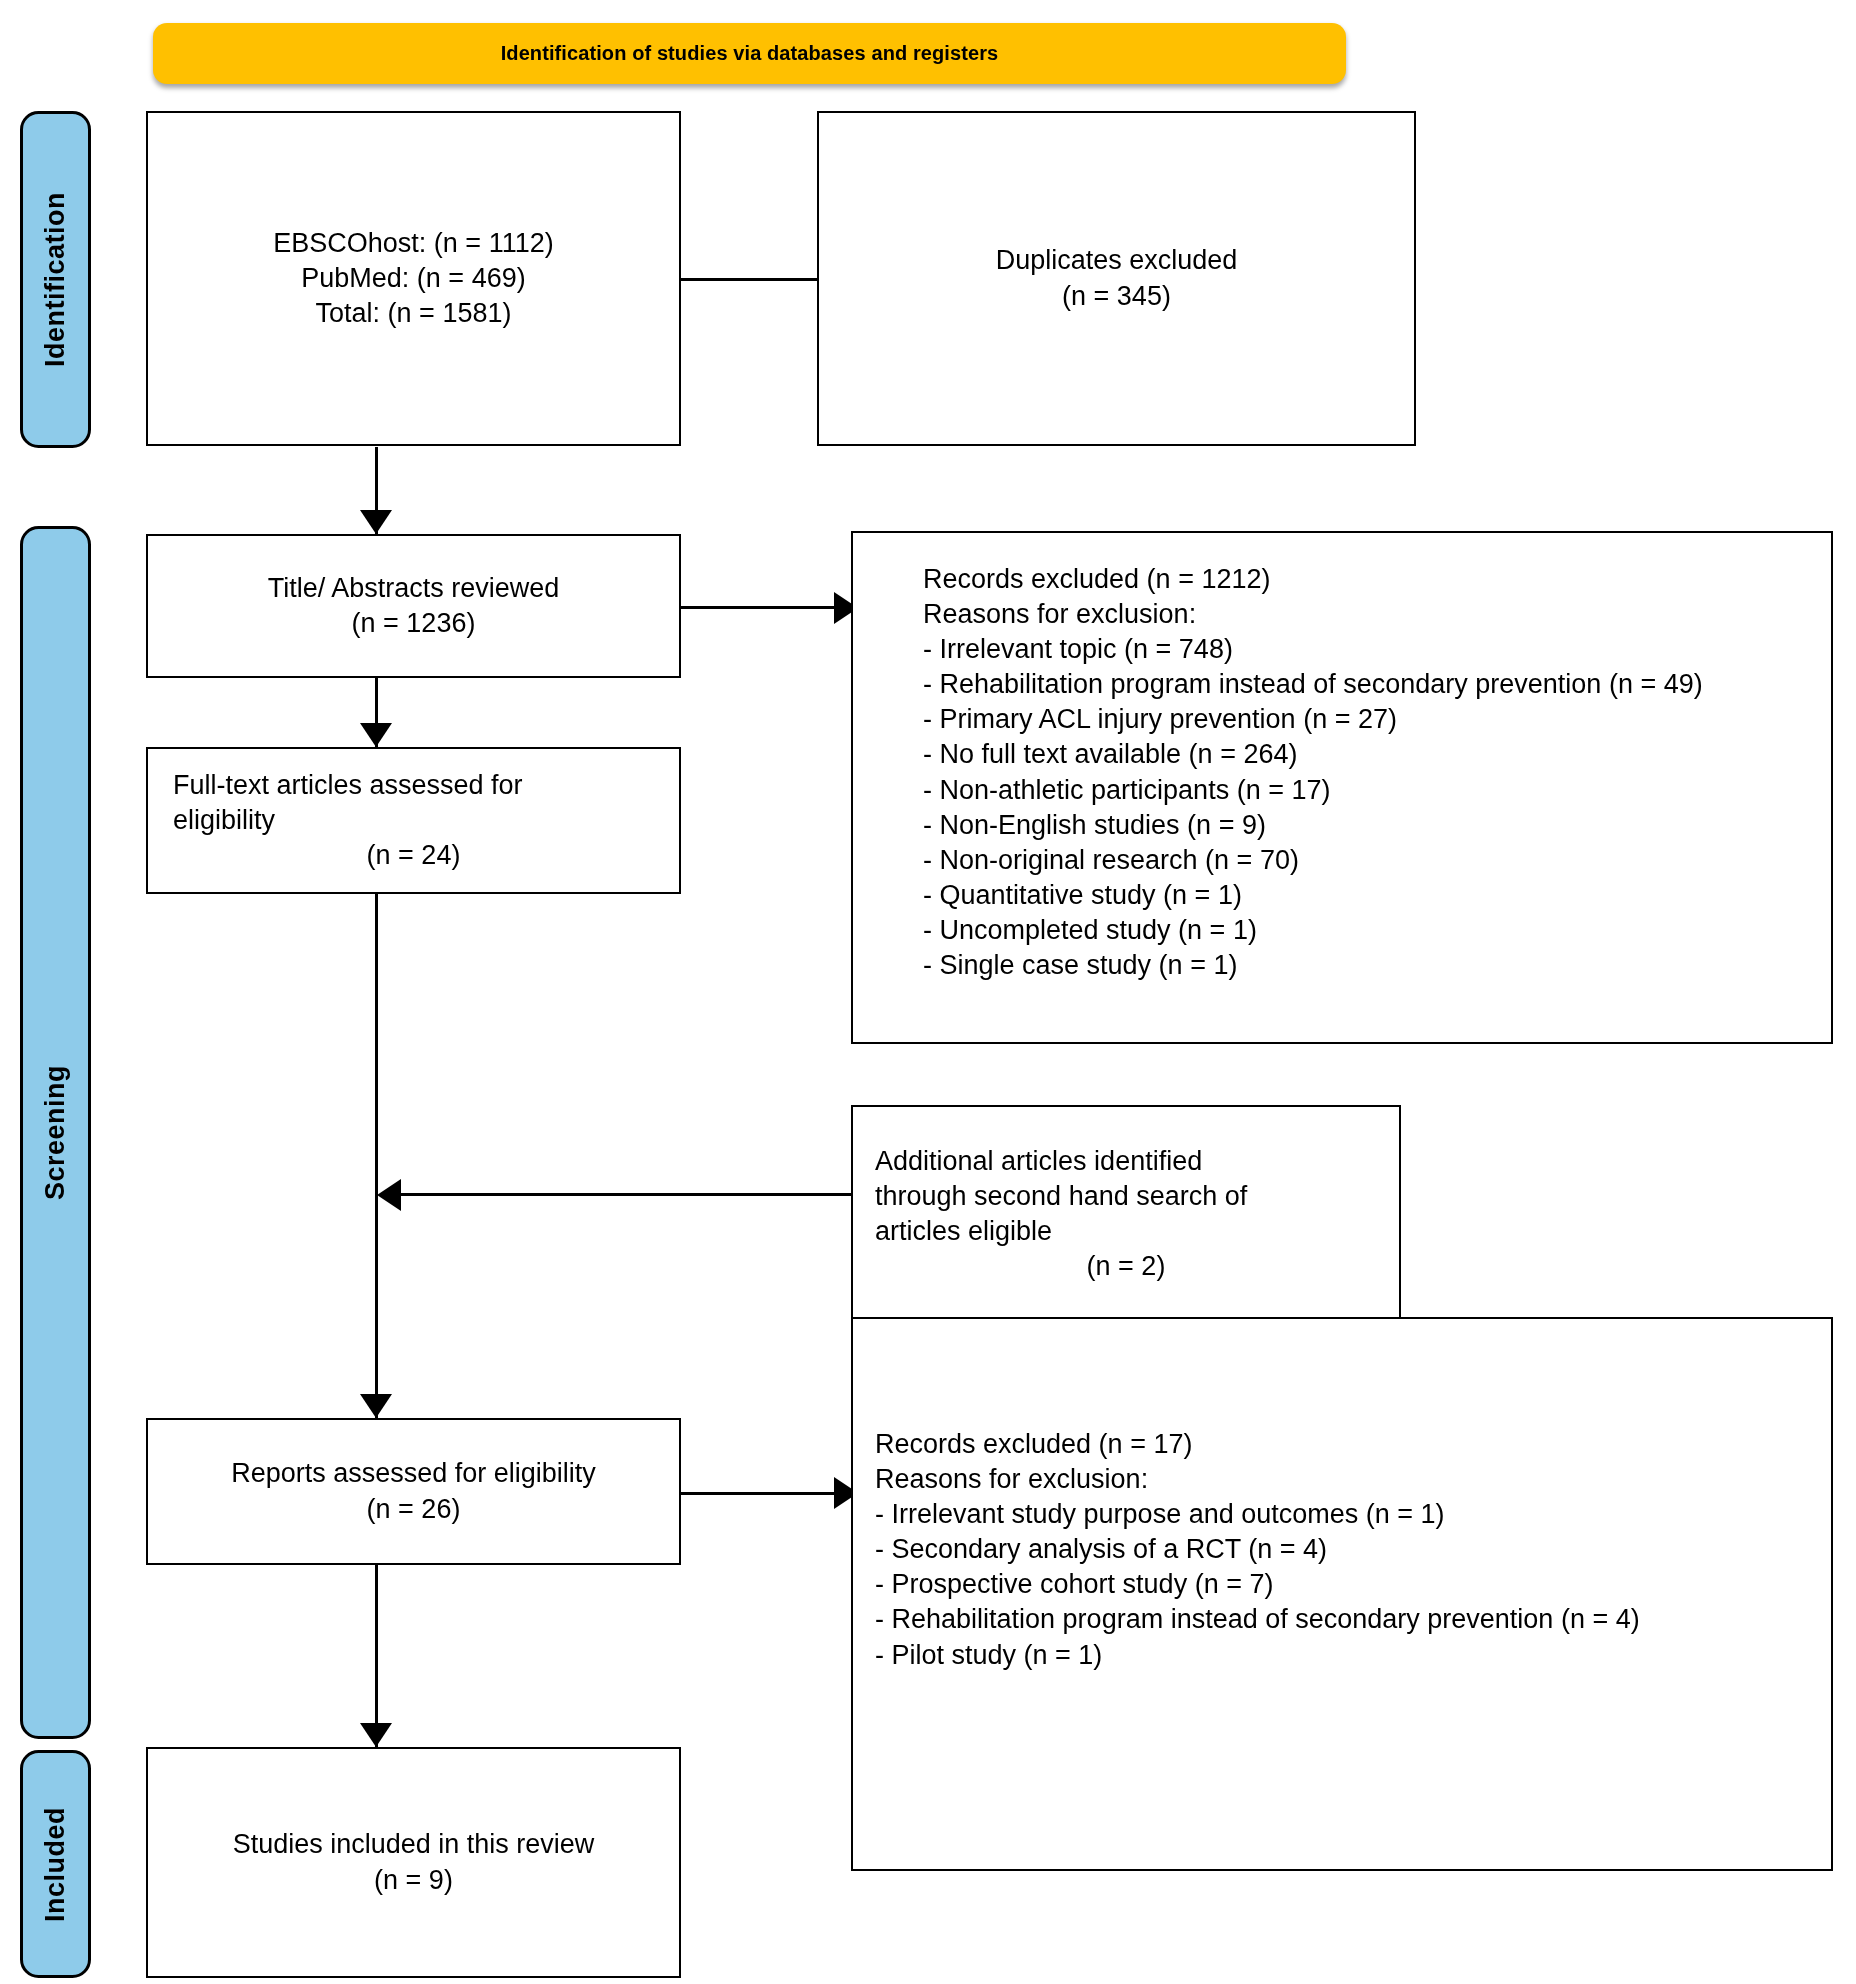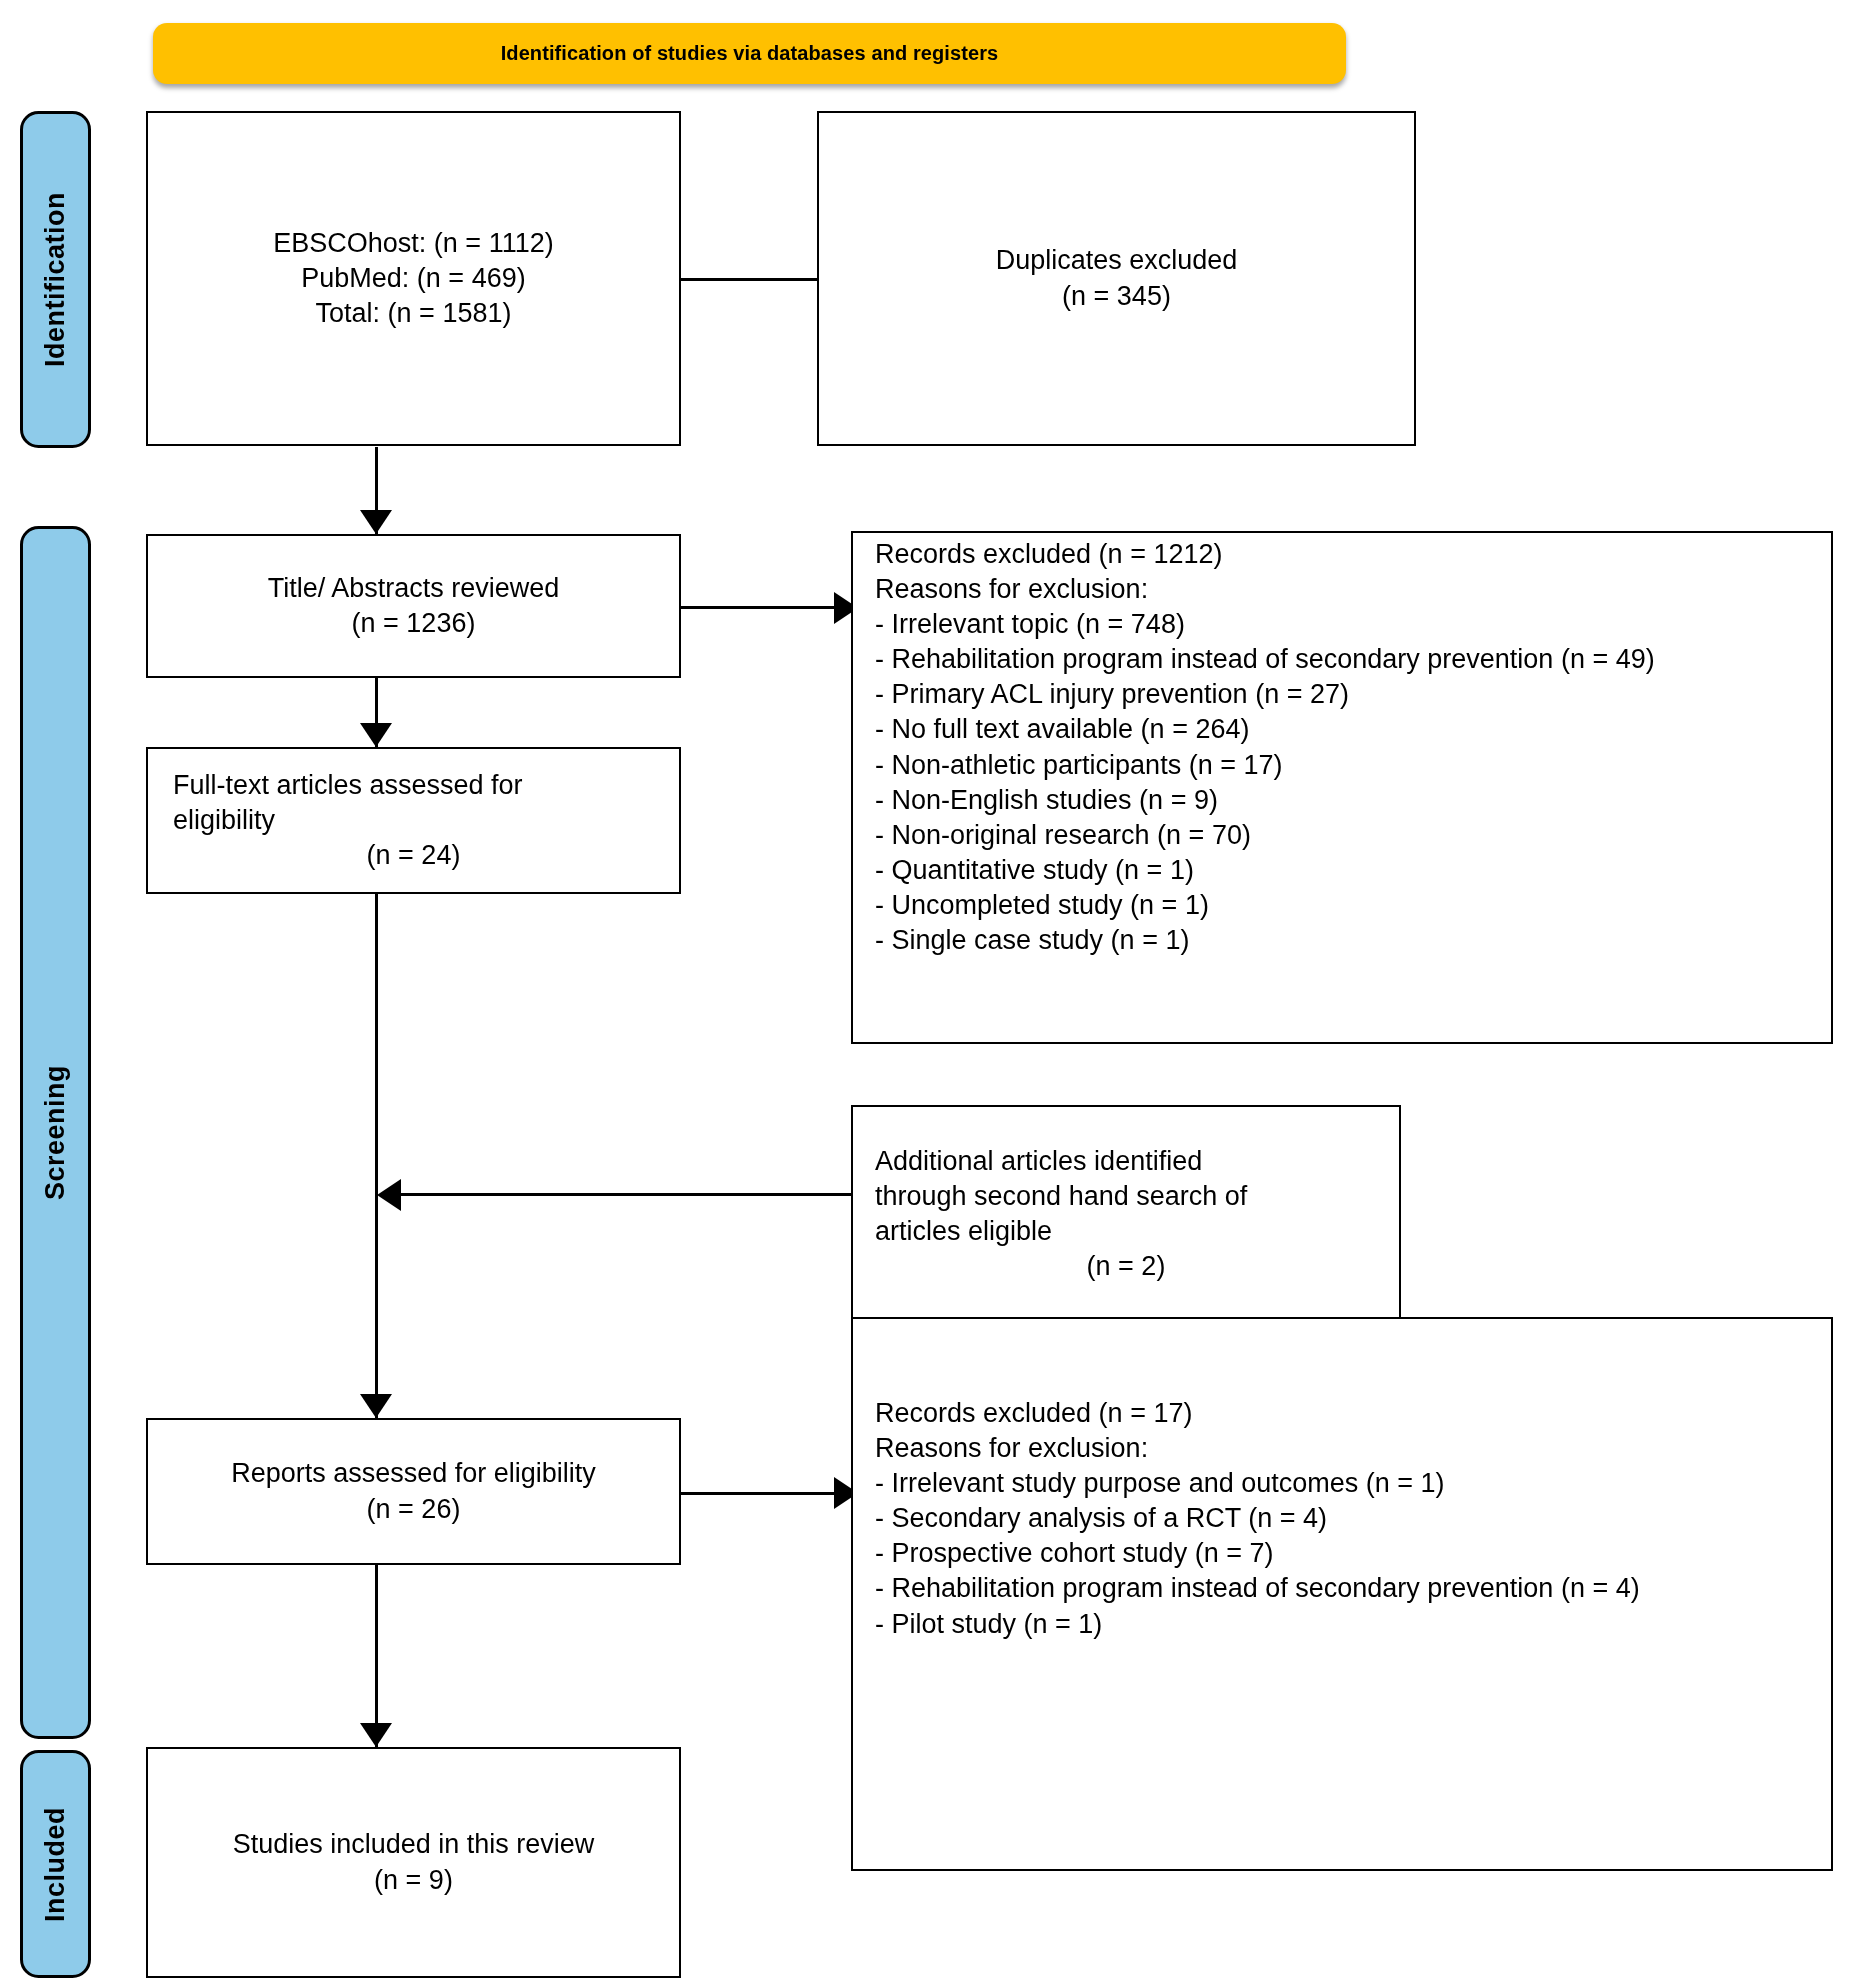--- a/index.html
+++ b/index.html
@@ -136,21 +136,21 @@
     <div class="inner pad">
       <div class="t center">Title/ Abstracts reviewed</div>
       <div class="t center">(n = 1236)</div>
     </div>
   </div>
 
   <div class="hline" style="left:681px;top:606px;width:175px;"></div>
   <div class="arrow-right" style="left:834px;top:592px;"></div>
 
   <div class="box" style="left:851px;top:531px;width:982px;height:513px;">
-    <div class="inner listpad" style="justify-content:flex-start;padding-top:4px;">
+    <div class="inner listpad" style="justify-content:flex-start;padding-top:29px;margin-left:48px;">
       <div class="t left">Records excluded (n = 1212)</div>
       <div class="t left">Reasons for exclusion:</div>
       <div>
         <div class="t left">- Irrelevant topic (n = 748)</div>
         <div class="t left">- Rehabilitation program instead of secondary prevention (n = 49)</div>
         <div class="t left">- Primary ACL injury prevention (n = 27)</div>
         <div class="t left">- No full text available (n = 264)</div>
         <div class="t left">- Non-athletic participants (n = 17)</div>
         <div class="t left">- Non-English studies (n = 9)</div>
         <div class="t left">- Non-original research (n = 70)</div>
@@ -191,21 +191,21 @@
     <div class="inner pad">
       <div class="t center">Reports assessed for eligibility</div>
       <div class="t center">(n = 26)</div>
     </div>
   </div>
 
   <div class="hline" style="left:681px;top:1492px;width:175px;"></div>
   <div class="arrow-right" style="left:834px;top:1477px;"></div>
 
   <div class="box" style="left:851px;top:1317px;width:982px;height:554px;">
-    <div class="inner listpad" style="justify-content:flex-start;padding-top:77px;">
+    <div class="inner listpad" style="justify-content:flex-start;padding-top:108px;">
       <div class="t left">Records excluded (n = 17)</div>
       <div class="t left">Reasons for exclusion:</div>
       <div>
         <div class="t left">- Irrelevant study purpose and outcomes (n = 1)</div>
         <div class="t left">- Secondary analysis of a RCT (n = 4)</div>
         <div class="t left">- Prospective cohort study (n = 7)</div>
         <div class="t left">- Rehabilitation program instead of secondary prevention (n = 4)</div>
         <div class="t left">- Pilot study (n = 1)</div>
       </div>
     </div>

